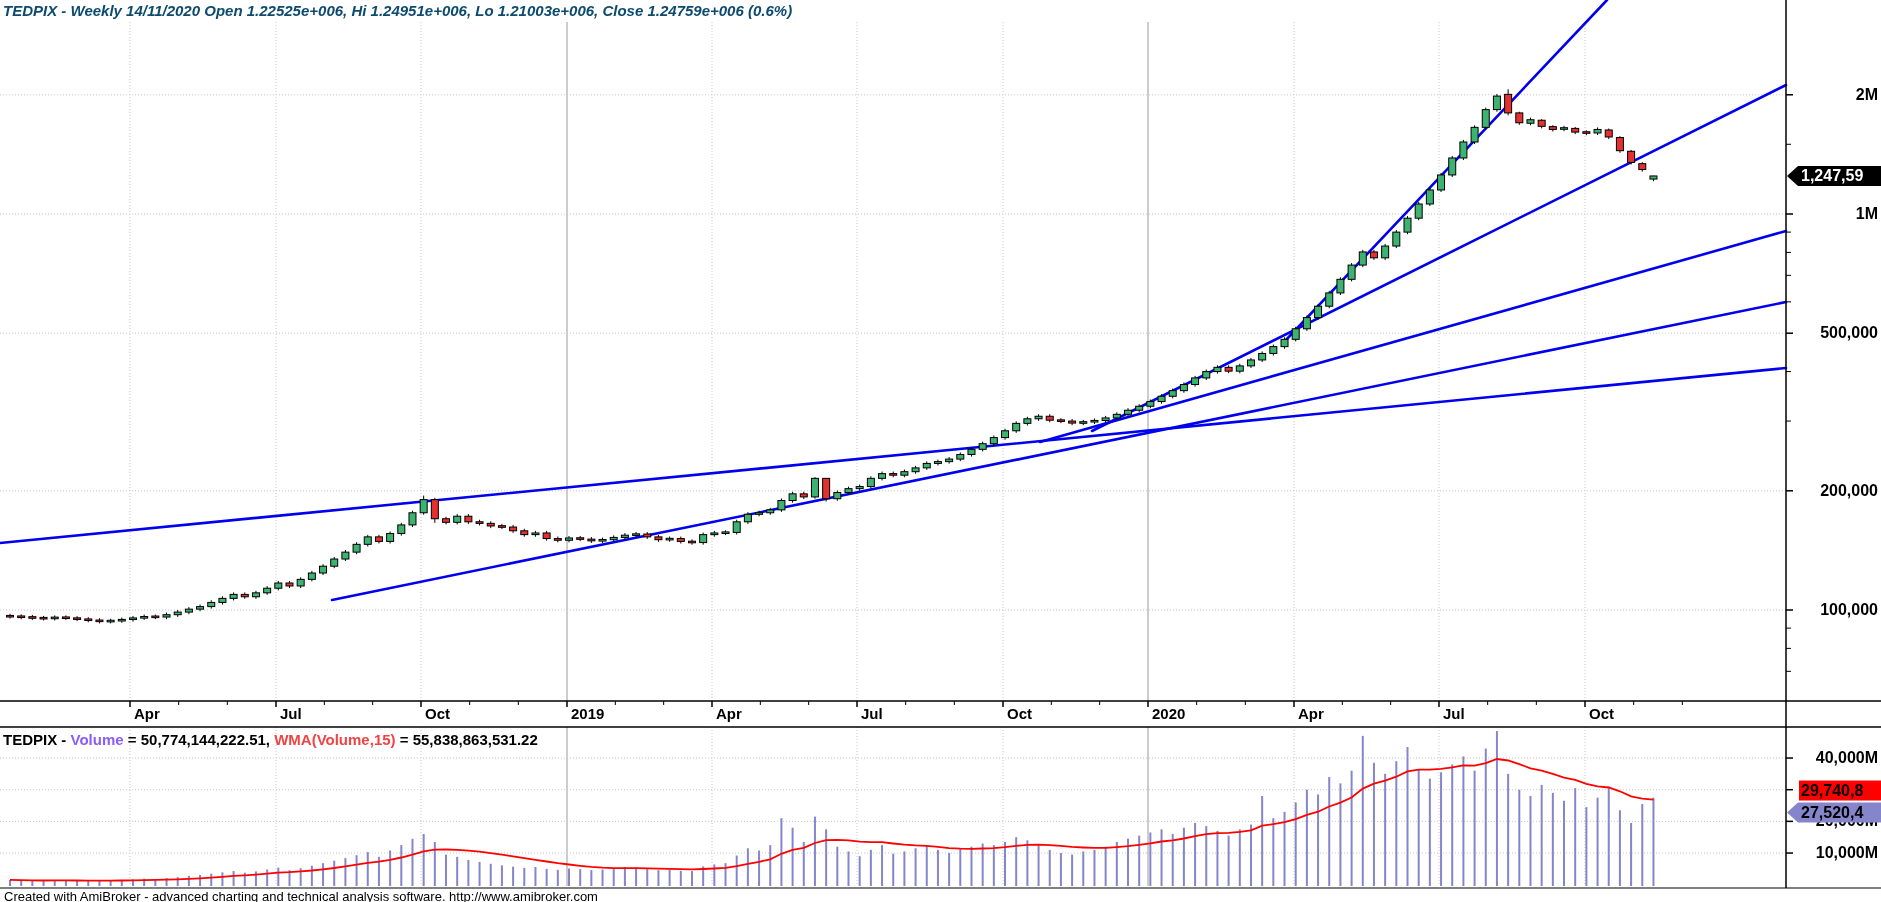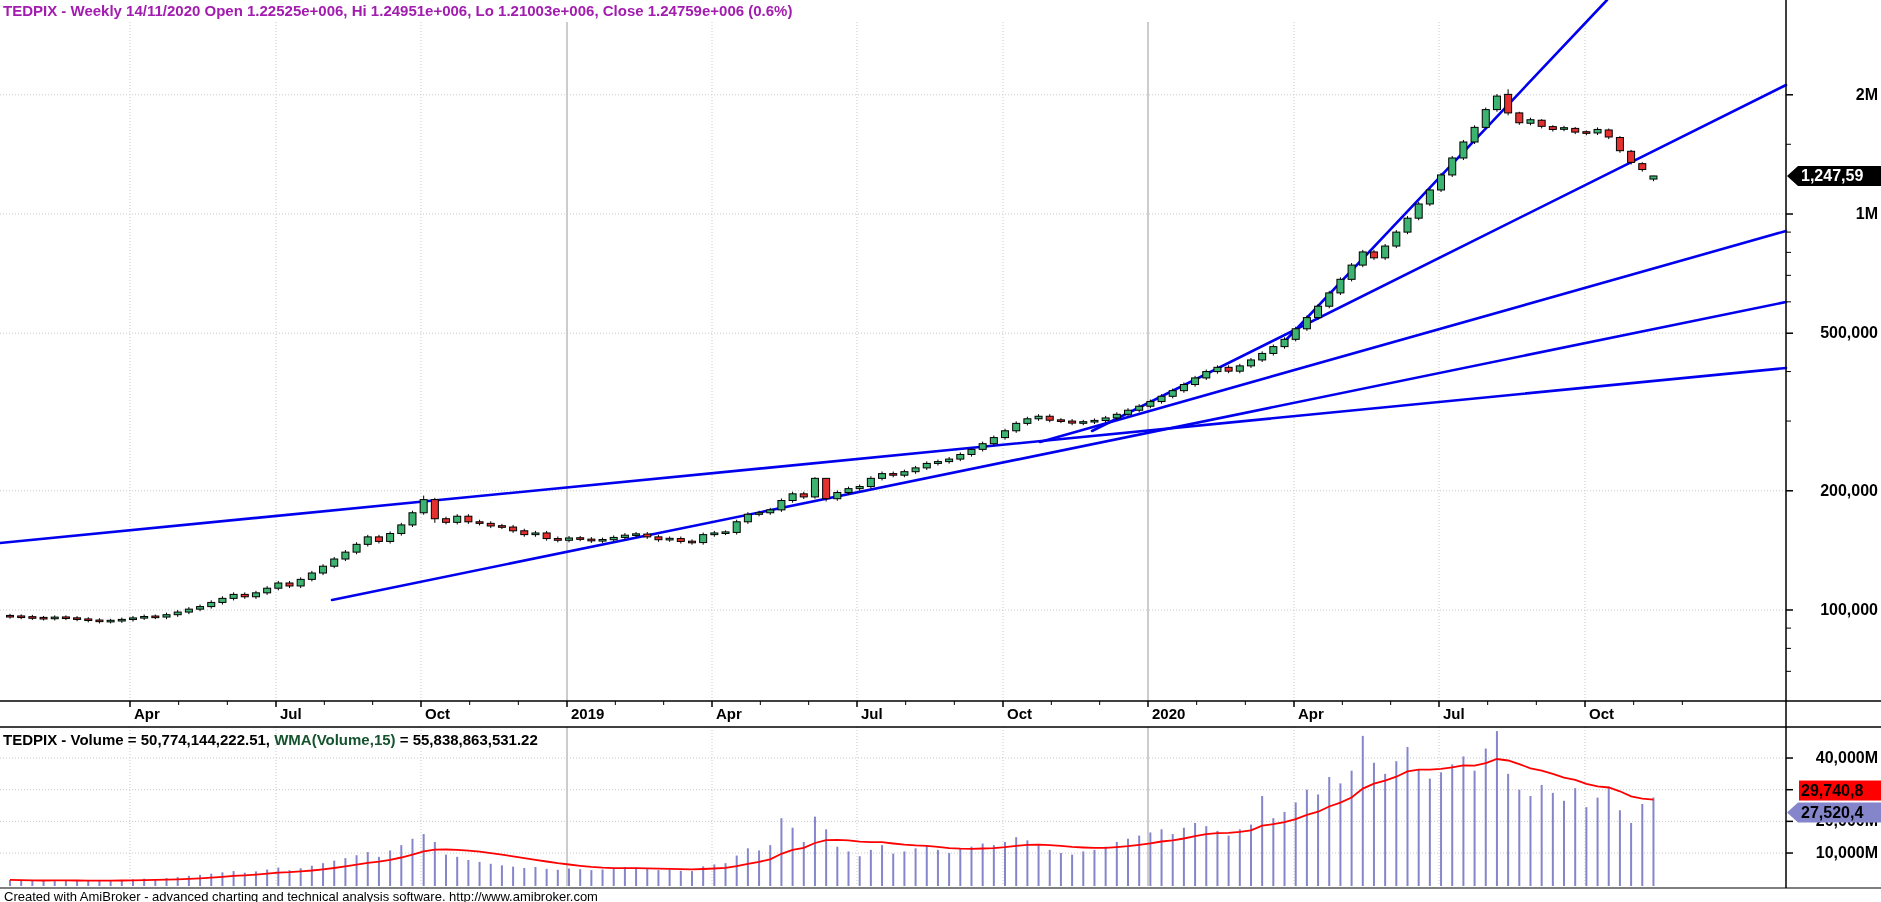--- a/index.html
+++ b/index.html
@@ -1,24 +1,24 @@
 <!DOCTYPE html>
 <html><head>
 <meta charset="utf-8">
 <style>
   html,body{margin:0;padding:0;background:#ffffff;}
   body{width:1881px;height:902px;position:relative;overflow:hidden;
        font-family:"Liberation Sans",sans-serif;}
   #chart-svg{position:absolute;left:0;top:0;}
   .overlay{position:absolute;white-space:nowrap;}
-  #price-title{left:3px;top:2px;font-size:15px;font-weight:bold;color:#a21caf;}
+  #price-title{left:3px;top:2px;font-size:15px;font-weight:bold;color:#0c4a6e;font-style:italic;}
   #volume-title{left:3px;top:731px;font-size:15px;font-weight:bold;color:#000;}
   #status-bar{left:4px;top:889px;font-size:13px;color:#000;font-weight:normal;}
-  .vol-label{color:#000000;margin-top:12px;}
-  .wma-label{color:#14532d;}
+  .vol-label{color:#8b5cf6;margin-top:12px;}
+  .wma-label{color:#ef4444;}
   svg text{font-family:"Liberation Sans",sans-serif;}
 </style>
 </head>
 <body>
 
 <svg id="chart-svg" width="1881" height="902" viewBox="0 0 1881 902">
     <rect x="0" y="0" width="1881" height="902" fill="#ffffff"></rect>
     <line x1="130" y1="22" x2="130" y2="701" stroke="#c9c9c9" stroke-width="1" stroke-dasharray="1,2"></line>
     <line x1="130" y1="727" x2="130" y2="886" stroke="#c9c9c9" stroke-width="1" stroke-dasharray="1,2"></line>
     <line x1="276" y1="22" x2="276" y2="701" stroke="#c9c9c9" stroke-width="1" stroke-dasharray="1,2"></line>

